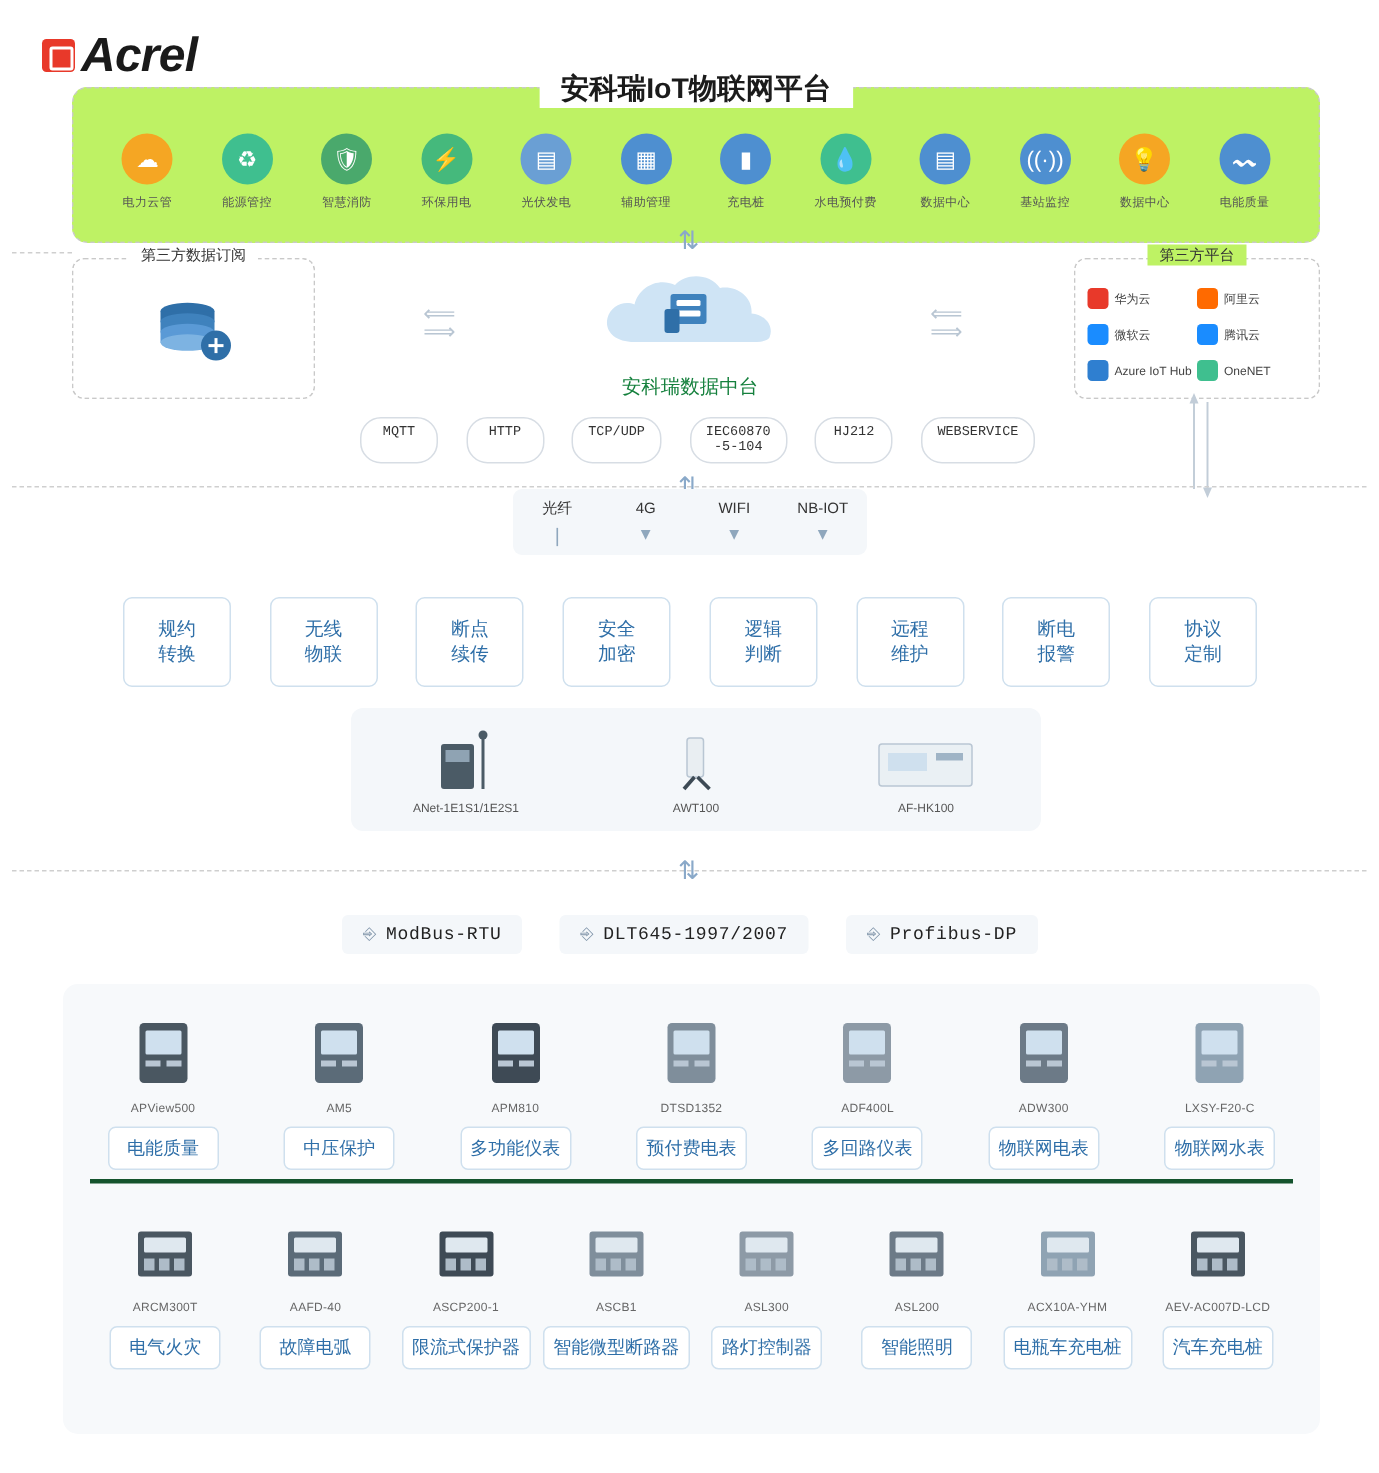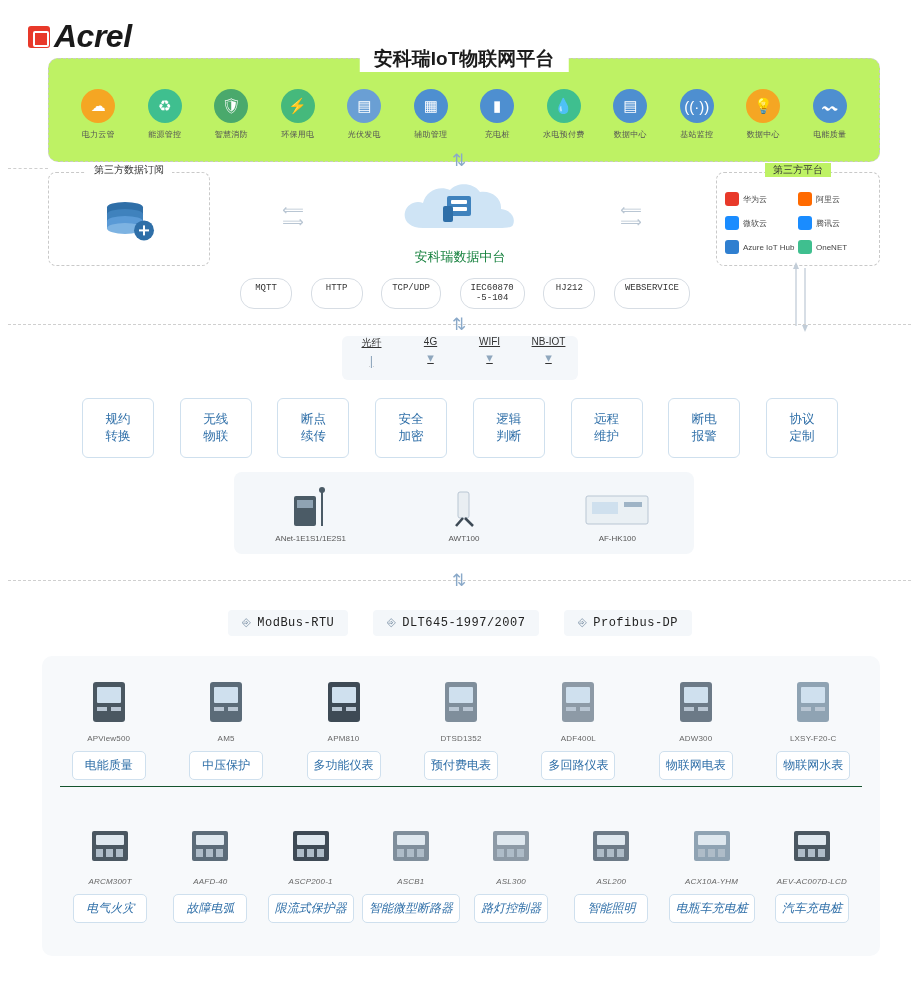--- a/index.html
+++ b/index.html
@@ -91,22 +91,22 @@
     font-size:9px; color:#333; padding:4px 10px; text-align:center;
     font-family:"Liberation Mono", monospace; line-height:1.15;
     min-width:52px;
   }
 
   
   .hr-dash { position:absolute; left:8px; right:8px; border-top:1px dashed #cfcfcf; }
 
   
   .media-box {
-    position:absolute; left:342px; top:336px; width:236px; height:44px;
-    background:#f4f7fa; border-radius:6px; display:flex; text-decoration:underline;
+    position:absolute; left:342px; top:326px; width:236px; height:44px;
+    background:#f4f7fa; border-radius:6px; display:flex; align-items:center;
   }
   .media-cell { flex:1; text-align:center; font-size:10px; color:#333; }
   .media-cell .mlabel { display:block; margin-bottom:3px; }
   .wifi { color:#8fa7bd; font-size:13px; }
 
   
   .feat-row { position:absolute; left:82px; top:398px; width:756px; display:flex; justify-content:space-between; }
   .feat {
     width:72px; height:60px; border:1px solid #cfe0ee; border-radius:6px;
     background:#fff; color:#2f6fa8; font-size:12.5px;
@@ -130,21 +130,21 @@
     display:flex; align-items:center; gap:6px; letter-spacing:0.5px;
   }
   .bus-pill .plug { color:#7e93a8; font-size:11px; }
 
   
   .prod-panel {
     position:absolute; left:42px; top:656px; width:838px; height:300px;
     background:#f7f9fb; border-radius:10px;
   }
   .prod-grid { display:flex; padding:14px 8px 0; }
-  .prod-grid.row2 { border-top:1px solid #14532d; margin:6px 18px 0; padding:26px 0 0;font-style:italic; }
+  .prod-grid.row2 { border-top:3px solid #14532d; margin:6px 18px 0; padding:14px 0 0; }
   .prod-cell { flex:1; text-align:center; }
   .prod-img { height:58px; display:flex; align-items:flex-end; justify-content:center; }
   .prod-code { font-size:8px; color:#666; margin:6px 0 8px; letter-spacing:0.2px; }
   .prod-tag {
     display:inline-block; border:1px solid #cfe0ee; border-radius:5px; background:#fff;
     color:#2f6fa8; font-size:12px; padding:5px 6px; min-width:74px;
   }
 </style>
 </head>
 <body>

